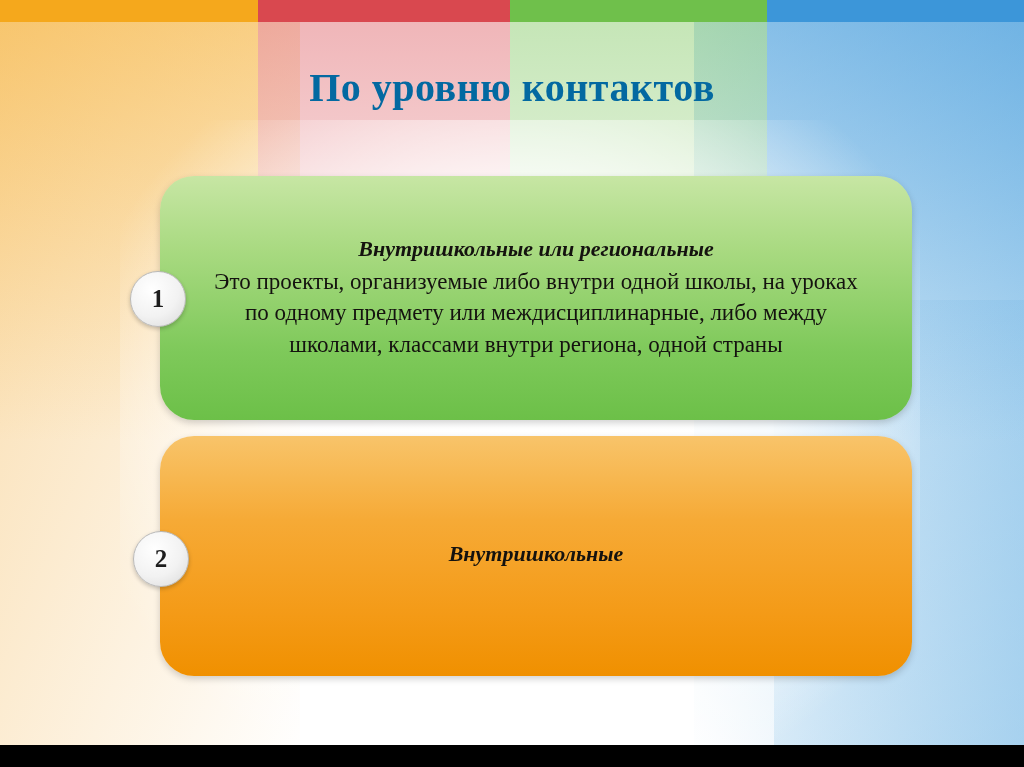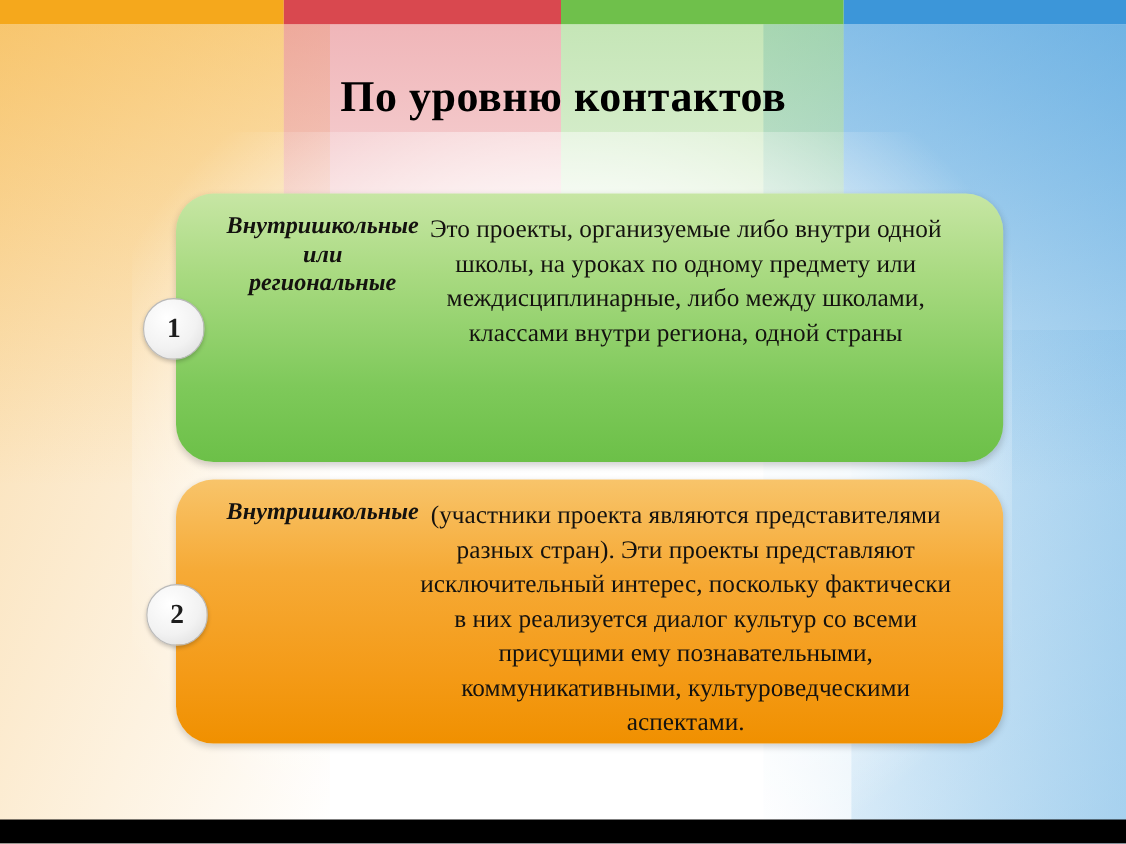--- a/index.html
+++ b/index.html
@@ -44,32 +44,32 @@
       background: radial-gradient(ellipse at 50% 45%, rgba(255,255,255,0.95) 0%, rgba(255,255,255,0.75) 45%, rgba(255,255,255,0.0) 80%); }
 
   
   .title {
     position: absolute;
     left: 0; top: 64px;
     width: 1024px;
     text-align: center;
     font-size: 40px;
     font-weight: bold;
-    color: #000000;
+    color: #0369a1;
     letter-spacing: 0.5px;
   }
 
   
   .card {
     position: absolute;
     border-radius: 34px;
     box-sizing: border-box;
     padding: 16px 46px;
     display: flex;
-    flex-direction: row;
+    flex-direction: column;
     justify-content: center;
     text-align: center;
     color: #14120f;
   }
   .card-1 {
     left: 160px; top: 176px; width: 752px; height: 244px;
     background: linear-gradient(to bottom, #c7e6a4 0%, #a9da81 30%, #7ec95a 72%, #6cc048 100%);
     box-shadow: 0 3px 7px rgba(0,0,0,0.18);
   }
   .card-2 {
@@ -140,18 +140,17 @@
   <div class="title">По уровню контактов</div>
 
   <div class="card card-1">
     <div class="card-heading">Внутришкольные или региональные</div>
     <div class="card-body">Это проекты, организуемые либо внутри одной школы, на уроках по одному предмету или междисциплинарные, либо между школами, классами внутри региона, одной страны</div>
   </div>
   <div class="num num-1">1</div>
 
   <div class="card card-2">
     <div class="card-heading">Внутришкольные</div>
-    <div class="card-body">(участники проекта являются представителями разных стран). Эти проекты представляют исключительный интерес, поскольку фактически в них реализуется диалог культур со всеми присущими ему познавательными, коммуникативными, культуроведческими аспектами.</div>
   </div>
   <div class="num num-2">2</div>
 
   <div class="bottom-bar"></div>
 </div>
 
 </body></html>

